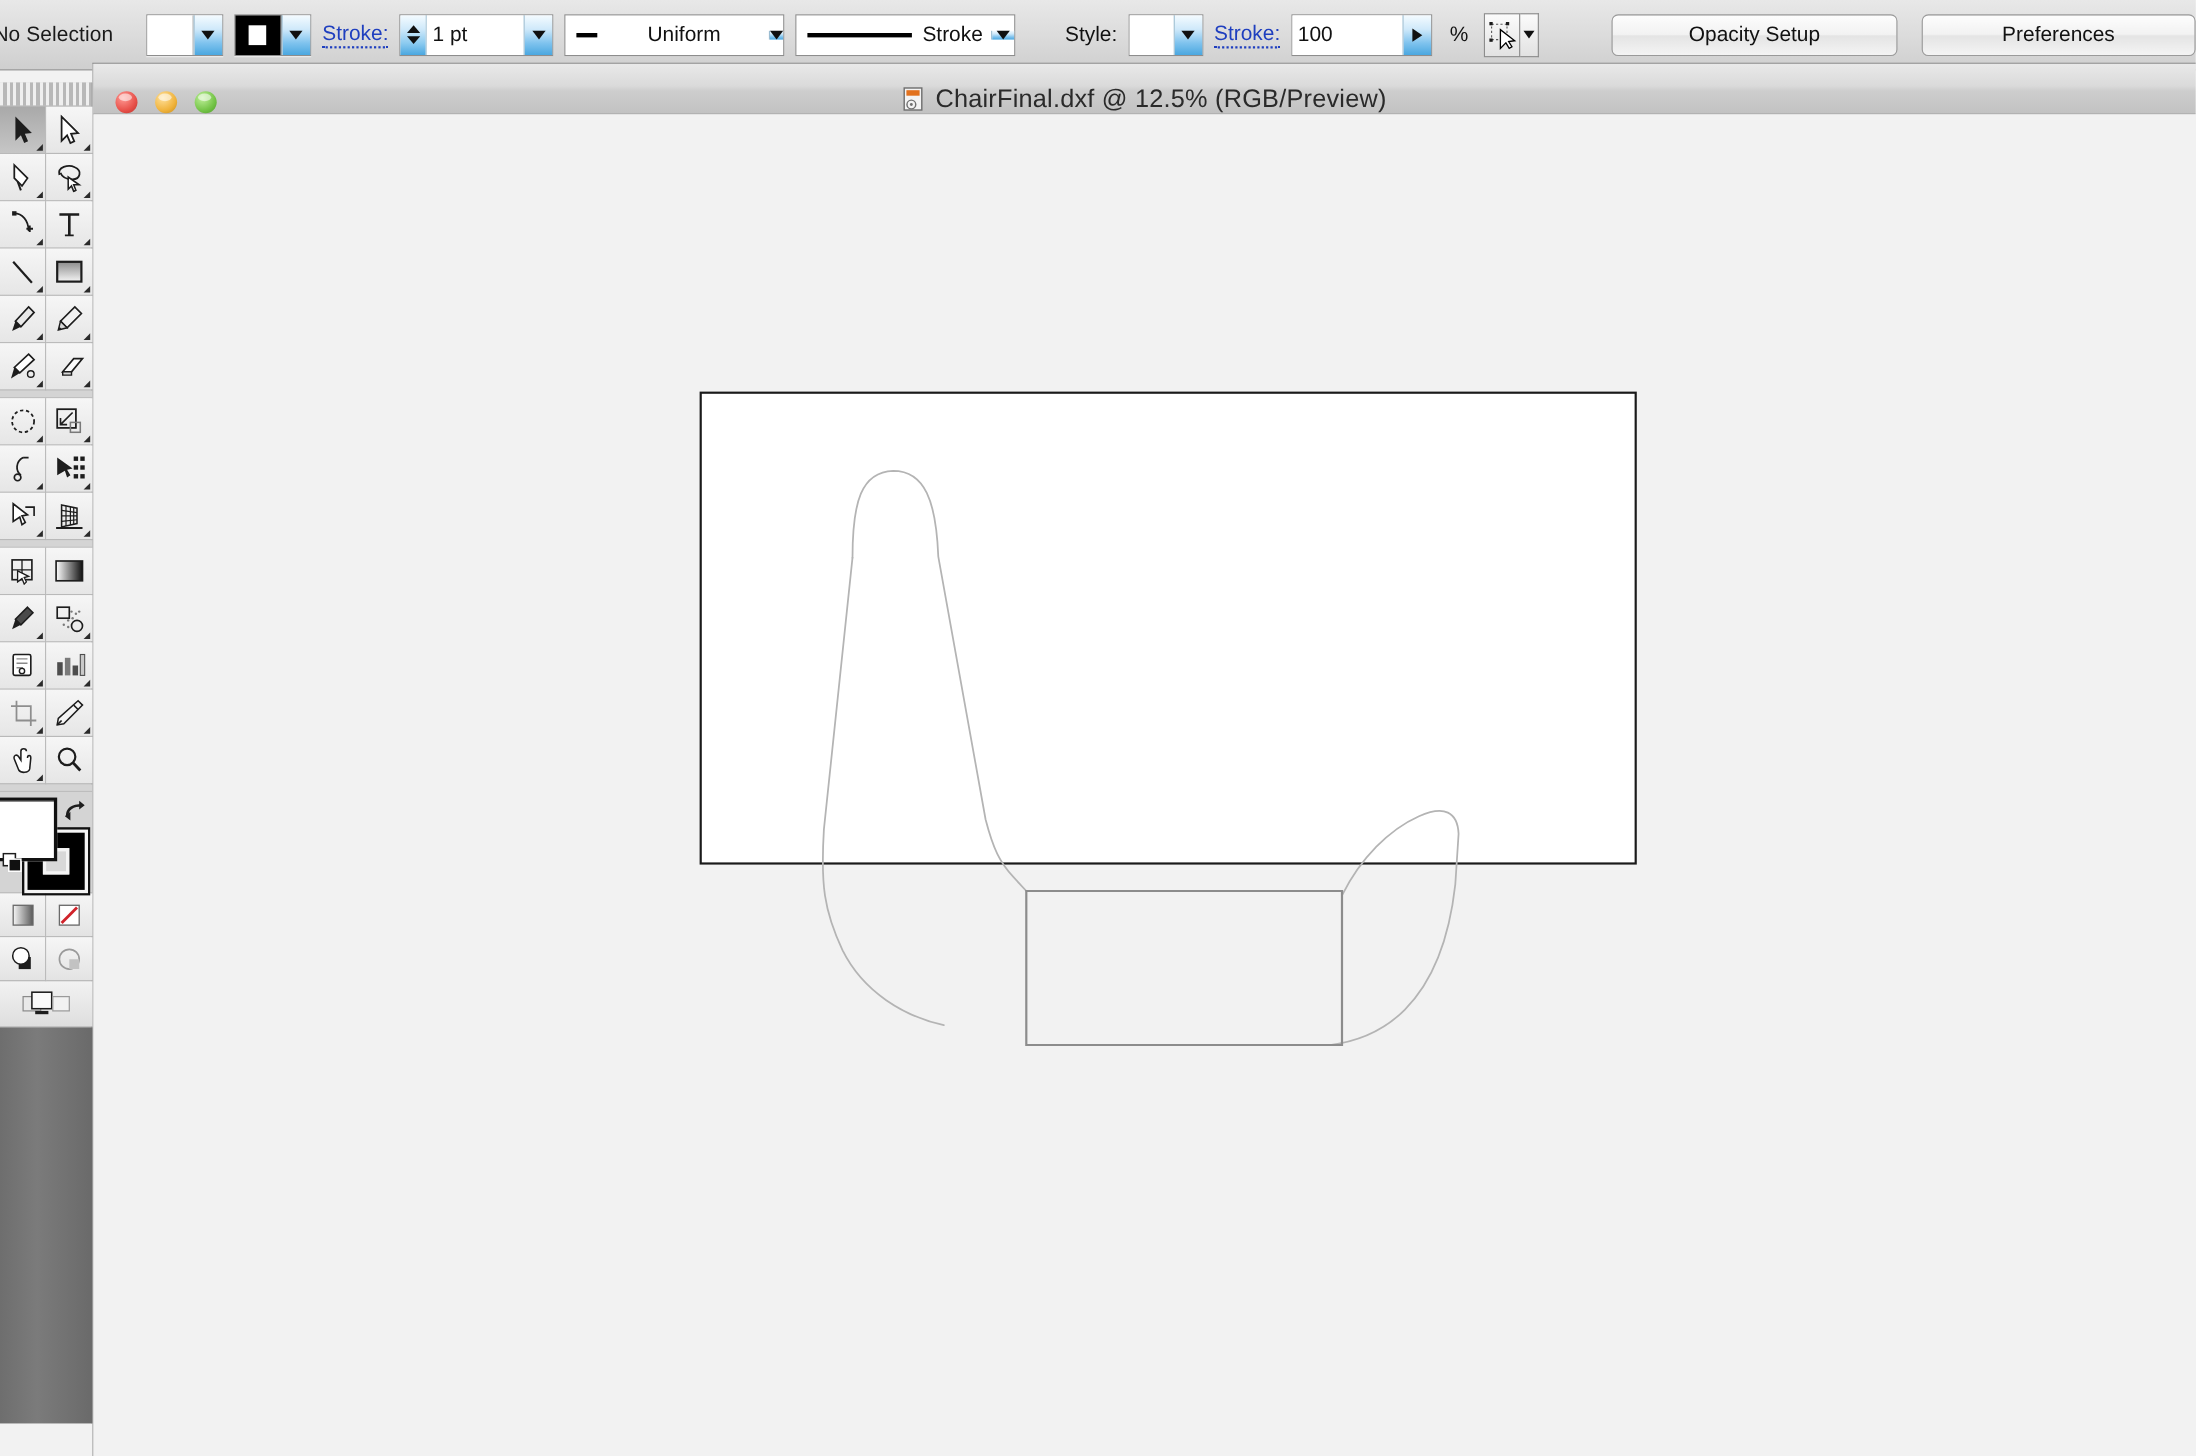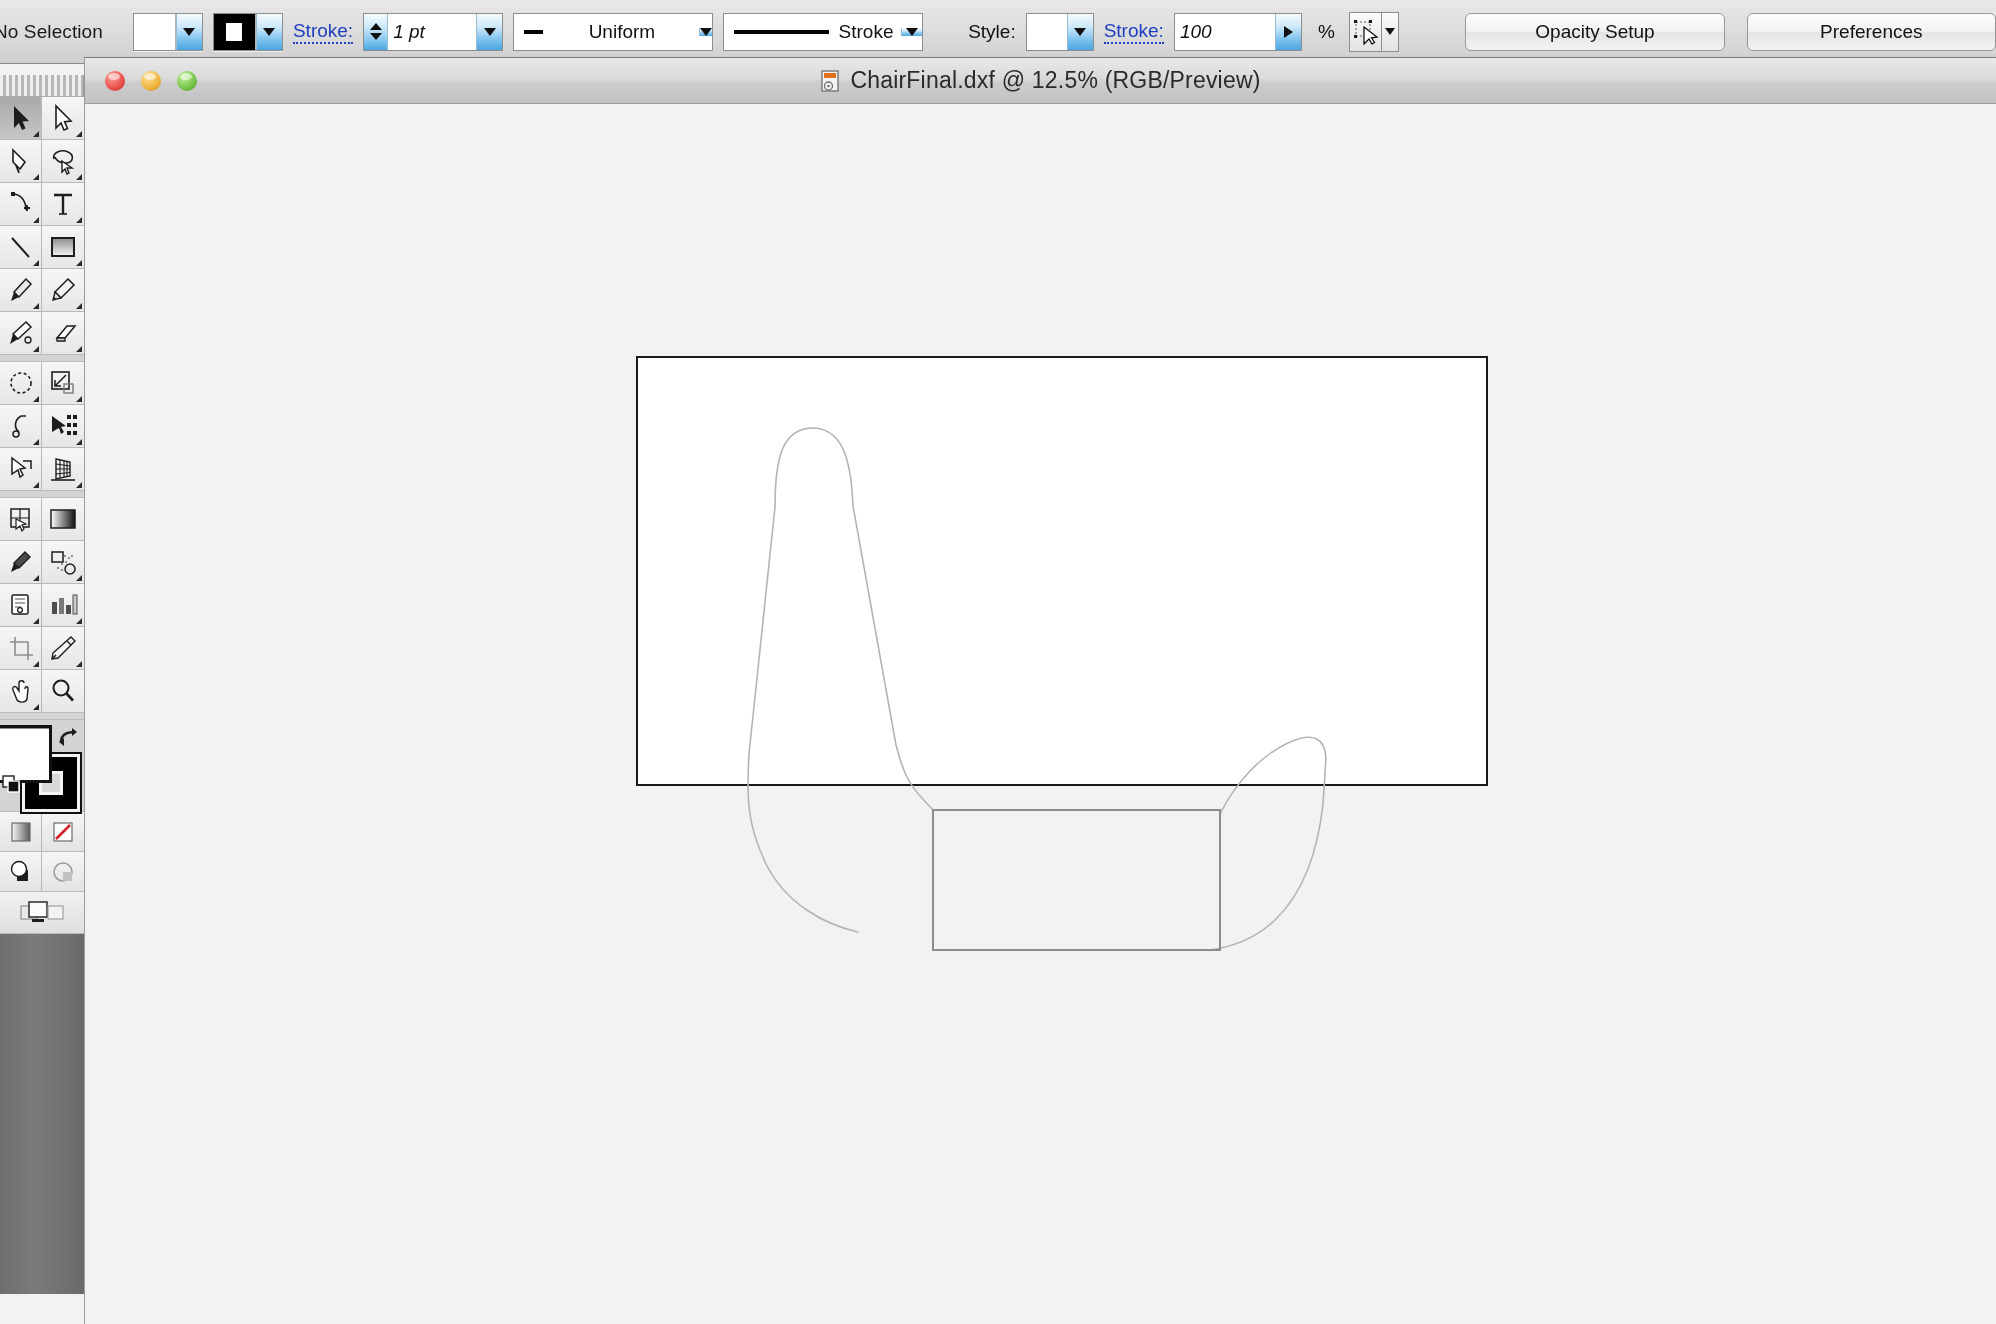--- a/index.html
+++ b/index.html
@@ -111,21 +111,20 @@
   .stepper i.down { border-top: 7px solid #101010; }
   .txt {
     width: 88px;
     font-size: 19px;
     color: #111;
     padding: 0 5px;
     line-height: 36px;
     background: #fff;
     border: none;
     font-family: "Liberation Sans", sans-serif;
-    font-style: italic;
   }
   .txt.wide { width: 100px; }
 
   
   .line-combo {
     display: flex;
     align-items: center;
     height: 38px;
     border: 1px solid #8d8d8d;
     background: #fff;
@@ -192,21 +191,21 @@
     width: 1912px; height: 1267px;
     background: #f2f2f2;
     border-left: 1px solid #9b9b9b;
     border-top: 1px solid #7a7a7a;
   }
   #title-bar {
     position: relative;
     height: 46px;
     background: linear-gradient(to bottom,#e9e9e9 0%,#dadada 45%,#cdcdcd 55%,#c2c2c2 100%);
     border-bottom: 1px solid #9d9d9d;
-    display: flex; align-items: center;
+    display: flex; align-items: flex-end;
   }
   .traffic {
     display: flex; gap: 16px; margin-left: 20px;
   }
   .dot { width: 20px; height: 20px; border-radius: 50%; position: relative; }
   .dot:after {
     content:""; position:absolute; left: 3px; top: 2px;
     width: 12px; height: 7px; border-radius: 50%;
     background: rgba(255,255,255,.55);
   }

